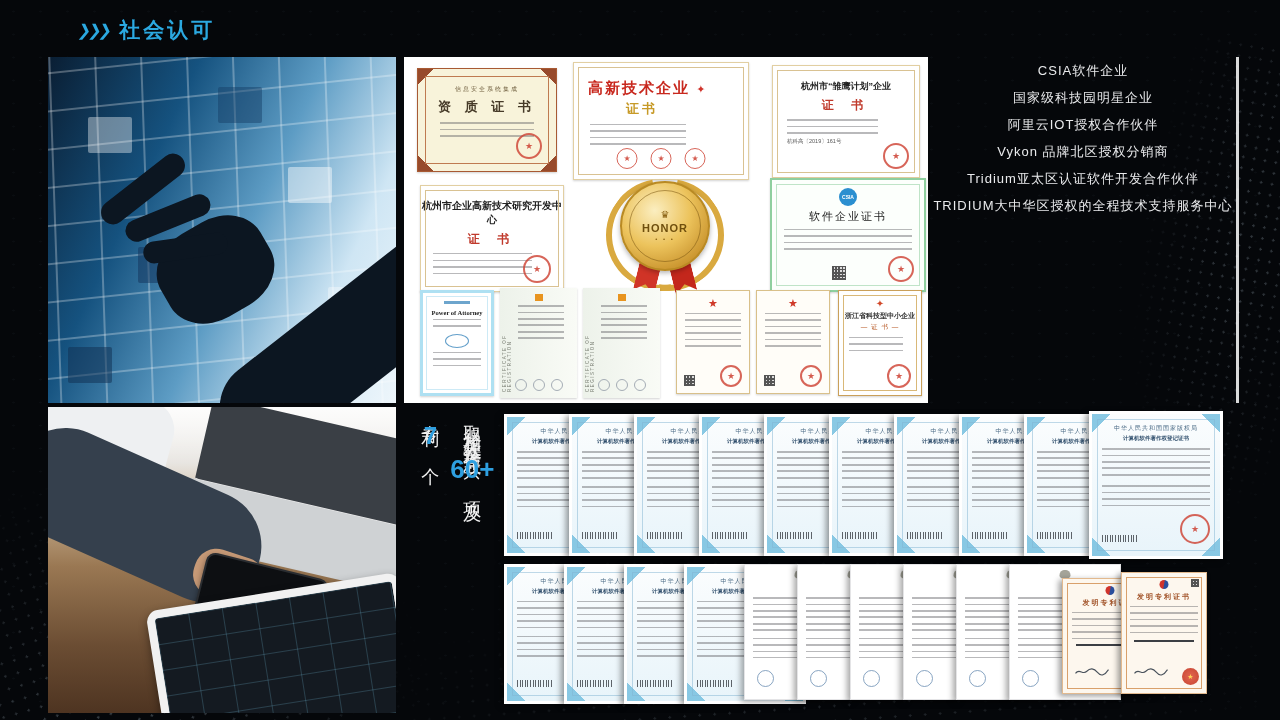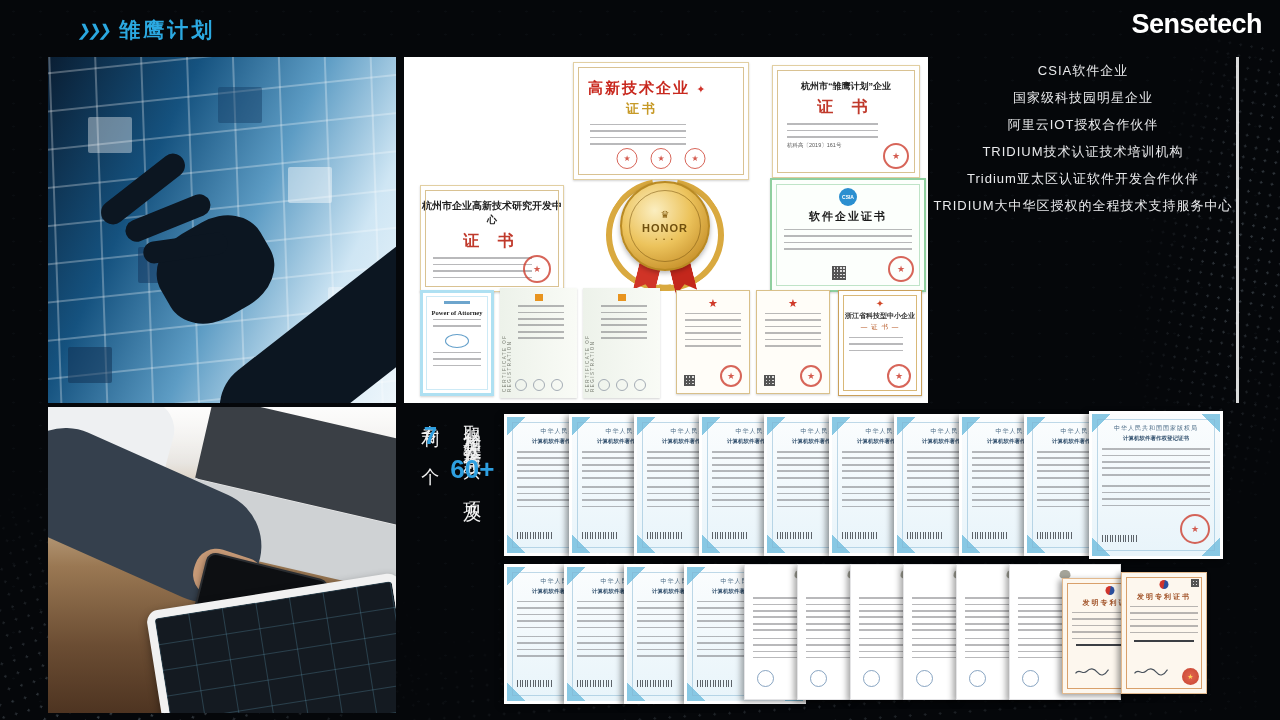--- a/index.html
+++ b/index.html
@@ -64,21 +64,21 @@
   .cz-title{margin-top:4px;text-align:center;font-size:13px;font-weight:bold;color:#463a28;letter-spacing:5px;}
 
   .ch-title{margin-top:16px;margin-left:14px;font-size:15px;font-weight:bold;color:#c8281e;letter-spacing:2px;}
   .ch-flame{color:#d0342c;font-size:11px;}
   .ch-sub{margin-left:52px;margin-top:2px;font-size:13px;font-weight:bold;color:#c79a27;letter-spacing:3px;}
   .ch-seals{position:absolute;bottom:10px;left:50%;transform:translateX(-50%);display:flex;gap:13px;}
   .ch-seal{width:19px;height:19px;border-radius:50%;border:1.5px solid rgba(205,62,48,.8);
            display:flex;align-items:center;justify-content:center;color:rgba(205,62,48,.85);font-size:8px;}
 
   .cc-title{margin-top:14px;text-align:center;font-size:9px;font-weight:bold;color:#222;}
-  .cc-sub{margin-top:4px;text-align:center;font-size:16px;font-weight:bold;color:#c0392b;letter-spacing:7px;}
+  .cc-sub{margin-top:4px;text-align:center;font-size:12px;font-weight:bold;color:#c0392b;letter-spacing:7px;}
   .cc-doc{margin:3px 0 0 14px;font-size:5.5px;color:#555;}
 
   .cr2-title{margin-top:13px;text-align:center;font-size:10px;font-weight:bold;color:#222;}
 
   .medal{position:absolute;left:206px;top:118px;width:110px;height:118px;}
   .laurel{position:absolute;top:4px;width:100px;height:100px;border-radius:50%;border:6px solid transparent;}
   .laurel.l{left:-4px;border-left-color:#d9a93f;border-bottom-color:#d9a93f;transform:rotate(35deg);}
   .laurel.r{right:-4px;border-right-color:#d9a93f;border-bottom-color:#d9a93f;transform:rotate(-35deg);}
   .ribbon{position:absolute;bottom:0;width:22px;height:38px;background:#c3271c;
           clip-path:polygon(0 0,100% 0,100% 100%,50% 78%,0 100%);}
@@ -90,21 +90,21 @@
     box-shadow:0 2px 5px rgba(0,0,0,.3);}
   .medal-core::before{content:"";position:absolute;inset:7px;border-radius:50%;border:1.5px solid rgba(122,85,16,.55);}
   .crown{color:#8a6214;font-size:10px;line-height:1;}
   .medal-label{color:#6f4f0e;font-weight:bold;font-size:11px;letter-spacing:1px;}
   .medal-dots{color:#8a6214;font-size:6px;letter-spacing:2px;}
 
   .cert-soft{border:2px solid #8fcf9f;background:#fcfffc;}
   .cert-soft::after{content:"";position:absolute;inset:4px;border:1px solid #bfe4c8;pointer-events:none;}
   .cs-logo{margin:8px auto 0;width:18px;height:18px;border-radius:50%;background:#2b8fd0;color:#fff;
            font-size:5px;font-weight:bold;display:flex;align-items:center;justify-content:center;}
-  .cs-title{margin-top:3px;text-align:center;font-size:11px;font-weight:bold;color:#1a1a1a;letter-spacing:2px;}
+  .cs-title{margin-top:3px;text-align:center;font-size:11px;font-weight:normal;color:#1a1a1a;letter-spacing:2px;}
 
   .cert-poa{border:3px solid #aee0f2;}
   .cert-poa::after{content:"";position:absolute;inset:3px;border:1px solid #cdeaf6;pointer-events:none;}
   .poa-brand{margin:8px auto 0;width:26px;height:3px;background:#2f7fb8;opacity:.7;}
   .poa-title{margin-top:5px;text-align:center;font-family:"Liberation Serif",serif;font-size:6.5px;font-weight:bold;color:#222;}
   .poa-oval{margin:5px auto 0;width:22px;height:12px;border:1.5px solid #2f7fb8;border-radius:50%;opacity:.75;}
 
   .cert-reg{background:linear-gradient(90deg,#edf2ea,#f9fbf6);}
   .reg-side{position:absolute;left:2px;top:6px;bottom:6px;writing-mode:vertical-rl;transform:rotate(180deg);
     font-size:4.5px;letter-spacing:1.5px;color:#7a7f74;}
@@ -187,41 +187,46 @@
 <body>
 
 <div class="stage">
 
   <div class="dotfield" id="dots-bl"></div>
   <div class="dotfield" id="dots-r"></div>
   <div class="dotfield" id="dots-bm"></div>
 
   <div class="hdr-title-wrap">
     <span class="chev">❯❯❯</span>
-    <h1 class="page-title">雏鹰计划</h1>
+    <h1 class="page-title">社会认可</h1>
   </div>
-  <div class="logo">Sensetech</div>
 
   <div class="photo photo-top">
     <div class="pt-grid"></div>
     <div class="tile" style="left:40px;top:60px;width:44px;height:36px;background:rgba(255,255,255,.38);"></div>
     <div class="tile" style="left:170px;top:30px;width:44px;height:36px;background:rgba(20,60,100,.45);"></div>
     <div class="tile" style="left:240px;top:110px;width:44px;height:36px;background:rgba(255,255,255,.45);"></div>
     <div class="tile" style="left:90px;top:190px;width:44px;height:36px;background:rgba(18,50,90,.5);"></div>
     <div class="tile" style="left:280px;top:230px;width:44px;height:36px;background:rgba(255,255,255,.35);"></div>
     <div class="tile" style="left:20px;top:290px;width:44px;height:36px;background:rgba(15,45,80,.5);"></div>
     <div class="handpart" style="left:150px;top:240px;width:300px;height:95px;transform:rotate(-38deg);border-radius:48px;"></div>
     <div class="handpart" style="left:110px;top:165px;width:115px;height:95px;border-radius:40%;transform:rotate(-30deg);"></div>
     <div class="handpart" style="left:45px;top:120px;width:100px;height:24px;border-radius:12px;transform:rotate(-38deg);"></div>
     <div class="handpart" style="left:75px;top:150px;width:90px;height:22px;border-radius:11px;transform:rotate(-22deg);"></div>
     <div class="handpart" style="left:95px;top:180px;width:85px;height:22px;border-radius:11px;transform:rotate(-8deg);"></div>
   </div>
 
   <div class="certs">
 
+    <div class="cert cert-beige" style="left:13px;top:11px;width:140px;height:104px;">
+      <div class="cz-sub">信息安全系统集成</div>
+      <div class="cz-title">资 质 证 书</div>
+      <div class="tl" style="width:68%;height:18px;margin:6px auto 0;"></div>
+      <div class="seal" style="right:14px;bottom:12px;width:22px;height:22px;"></div>
+    </div>
 
     <div class="cert gframe" style="left:169px;top:5px;width:176px;height:118px;">
       <div class="ch-title"><span>高新技术企业</span> <span class="ch-flame">✦</span></div>
       <div class="ch-sub">证书</div>
       <div class="tl" style="width:55%;height:22px;margin:6px 0 0 16px;"></div>
       <div class="ch-seals">
         <div class="ch-seal">★</div>
         <div class="ch-seal">★</div>
         <div class="ch-seal">★</div>
       </div>
@@ -314,21 +319,21 @@
       <div class="seal" style="right:10px;bottom:7px;width:20px;height:20px;"></div>
     </div>
 
   </div>
 
   <aside class="social">
     <ul>
       <li>CSIA软件企业</li>
       <li>国家级科技园明星企业</li>
       <li>阿里云IOT授权合作伙伴</li>
-      <li>TRIDIUM技术认证技术培训机构</li>
+      <li>Vykon 品牌北区授权分销商</li>
       <li>Tridium亚太区认证软件开发合作伙伴</li>
       <li>TRIDIUM大中华区授权的全程技术支持服务中心</li>
     </ul>
   </aside>
   <div class="edge-line"></div>
 
   <div class="photo photo-bottom">
     <div class="pb-light"></div>
     <div class="pb-shape" style="left:-30px;top:-20px;width:150px;height:120px;background:#eef0f2;border-radius:30px;transform:rotate(15deg);"></div>
     <div class="pb-shape" style="right:-35px;top:14px;width:230px;height:84px;background:#3a3f45;border-radius:6px;transform:rotate(13deg);border-bottom:5px solid #e8e8e8;"></div>

